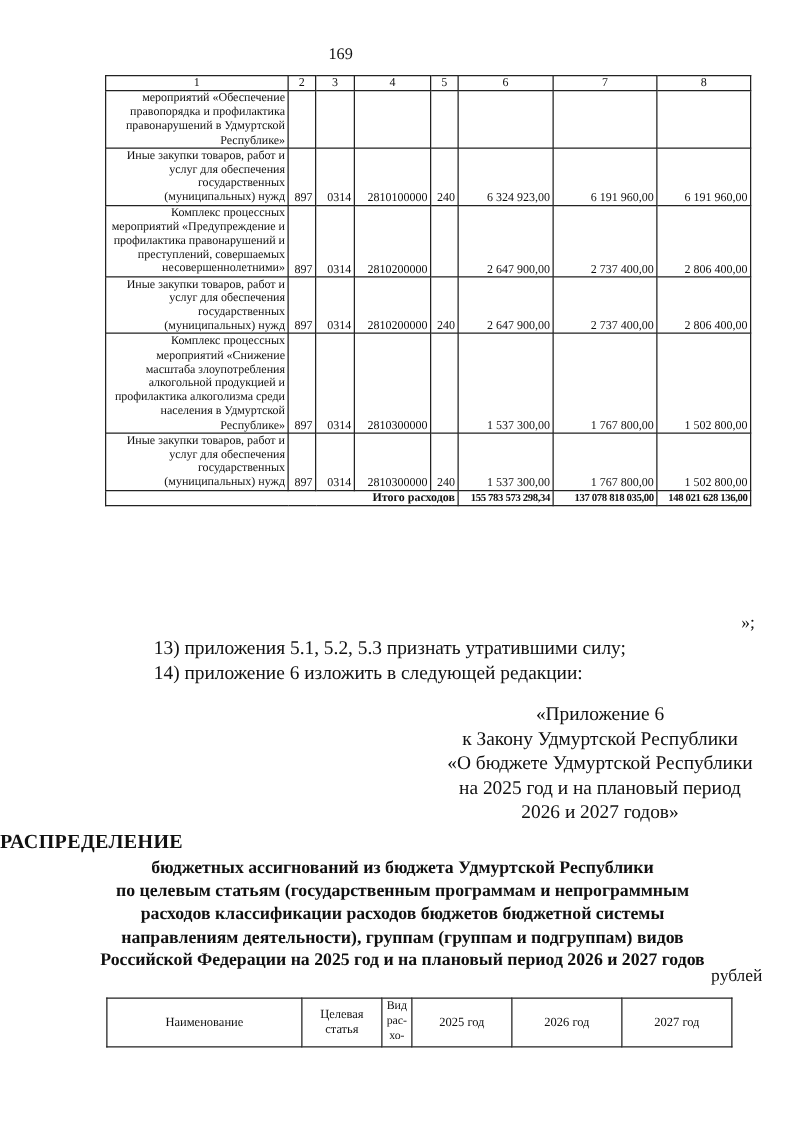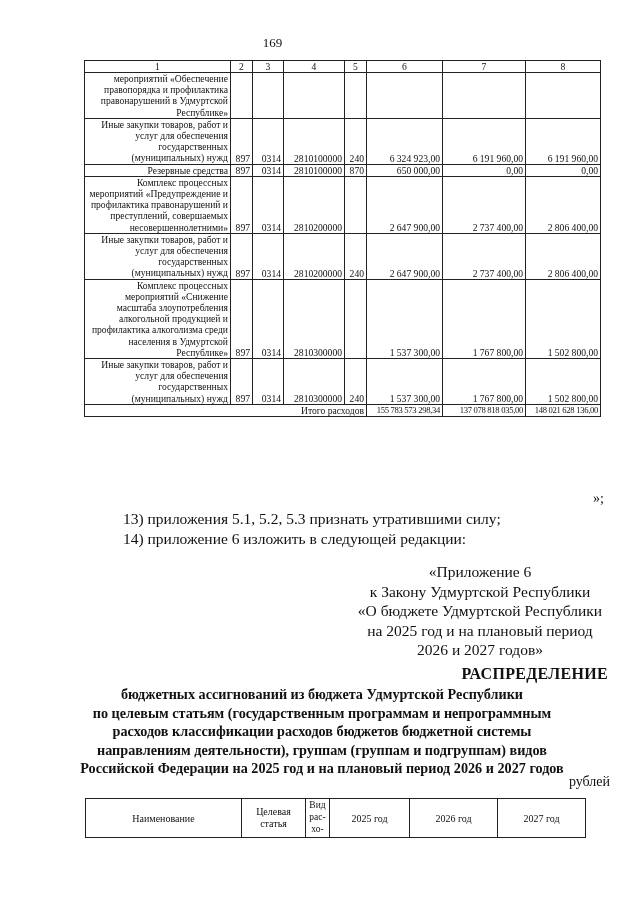--- a/index.html
+++ b/index.html
@@ -18,33 +18,33 @@
     font-size: 9.6px; line-height: 11px;
   }
   table.t1 td {
     border: 1px solid #222; padding: 0 2px; vertical-align: bottom;
     white-space: nowrap; overflow: hidden;
   }
   table.t1 tr.head td { text-align: center; height: 11px; vertical-align: middle; }
   table.t1 td.name { white-space: normal; text-align: right; line-height: 11.2px; }
   table.t1 td.c { text-align: right; }
   table.t1 td.num { text-align: right; margin-left: 12px; }
-  table.t1 tr.total td { font-weight: normal; font-size: 8.6px; letter-spacing: -0.3px; }
+  table.t1 tr.total td { font-weight: bold; font-size: 8.6px; letter-spacing: -0.3px; }
   table.t1 tr.total td.name { font-size: 9.6px; letter-spacing: 0; }
   .close-quote {
     position: absolute; top: 491px; left: 593px; font-size: 14px;
   }
   
   .para { position: absolute; left: 123px; font-size: 15.5px; }
   .appendix {
     position: absolute; left: 330px; top: 562px; width: 300px;
     text-align: center; font-size: 15.5px; line-height: 19.5px;
   }
   .title {
-    position: absolute; left: 0; width: 608px; text-align: right; font-weight: bold;
+    position: absolute; left: 0; width: 608px; text-align: left; font-weight: bold;
   }
   .title.main { top: 665px; font-size: 16px; letter-spacing: 0.3px; }
   .subtitle {
     position: absolute; top: 685px; left: 20px; width: 604px; text-align: center;
     font-weight: bold; font-size: 14.2px; line-height: 18.5px;
   }
   .units { position: absolute; top: 762px; right: 30px; font-size: 14px; margin-top: 12px; }
   
   table.t2 {
     position: absolute; left: 85px; top: 798px;
@@ -100,30 +100,20 @@
         <td class="name">Иные закупки товаров, работ и услуг для обеспечения государственных (муниципальных) нужд</td>
         <td class="c">897</td>
         <td class="c">0314</td>
         <td class="c">2810100000</td>
         <td class="c">240</td>
         <td class="num">6 324 923,00</td>
         <td class="num">6 191 960,00</td>
         <td class="num">6 191 960,00</td>
       </tr>
       <tr>
-        <td class="name">Резервные средства</td>
-        <td class="c">897</td>
-        <td class="c">0314</td>
-        <td class="c">2810100000</td>
-        <td class="c">870</td>
-        <td class="num">650 000,00</td>
-        <td class="num">0,00</td>
-        <td class="num">0,00</td>
-      </tr>
-      <tr>
         <td class="name">Комплекс процессных мероприятий «Предупреждение и профилактика правонарушений и преступлений, совершаемых несовершеннолетними»</td>
         <td class="c">897</td>
         <td class="c">0314</td>
         <td class="c">2810200000</td>
         <td class="c"></td>
         <td class="num">2 647 900,00</td>
         <td class="num">2 737 400,00</td>
         <td class="num">2 806 400,00</td>
       </tr>
       <tr>

